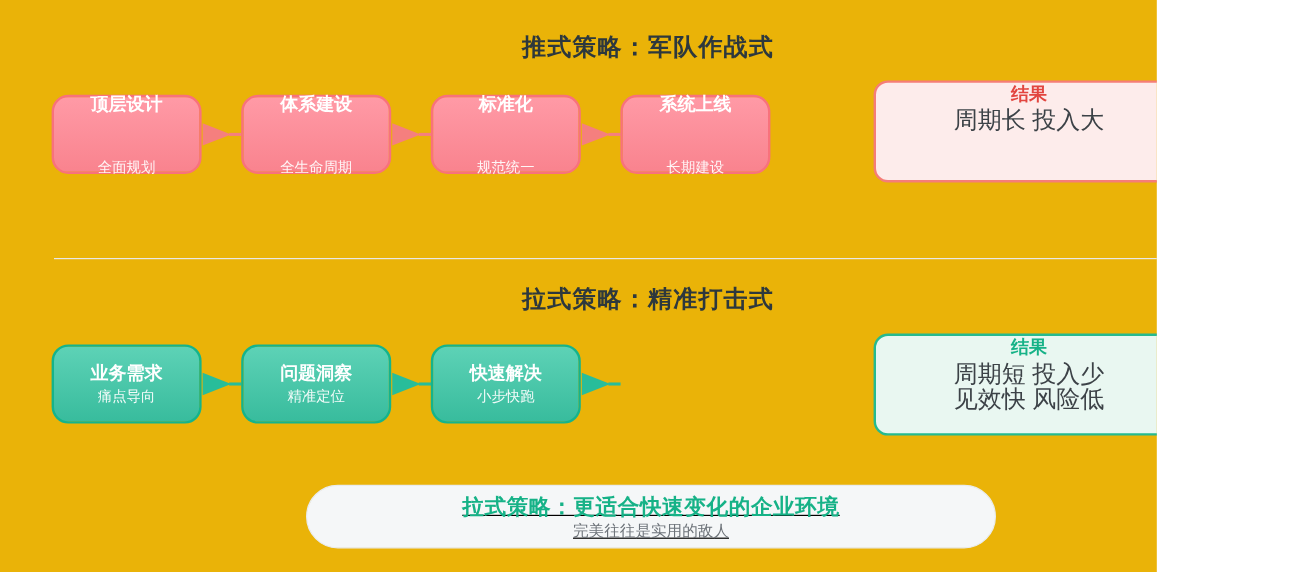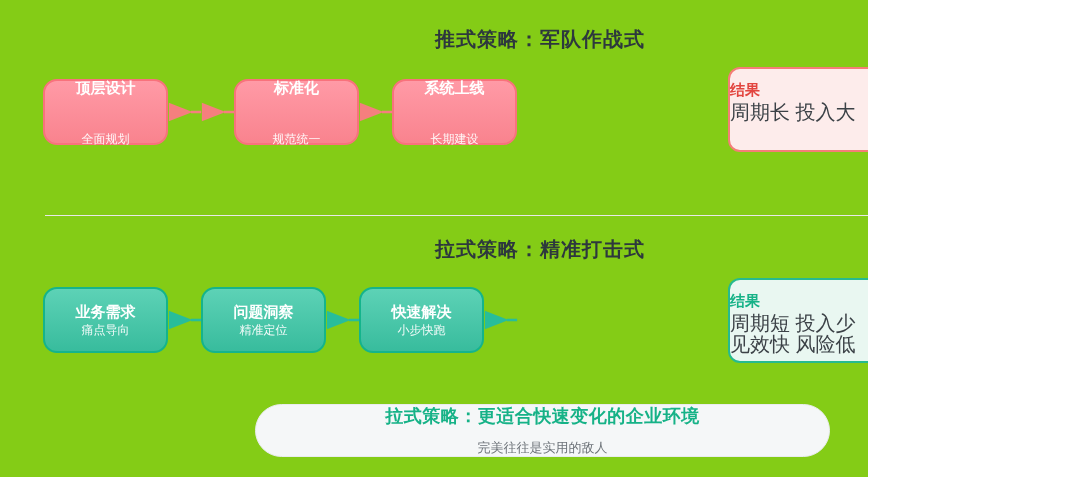--- a/index.html
+++ b/index.html
@@ -1,17 +1,17 @@
 <!DOCTYPE html>
 <html><head>
 <meta charset="utf-8">
 <style>
   html,body{margin:0;padding:0;background:#fff;}
   body{font-family:"Liberation Sans","DejaVu Sans",sans-serif;}
-  .canvas{position:relative;width:868px;height:477px;background:#84cc16;overflow:hidden;}
+  .canvas{position:relative;width:964px;height:477px;background:#eab308;overflow:hidden;}
 
   .section-title{
     position:absolute;left:0;width:1080px;text-align:center;
     font-size:20px;font-weight:bold;color:#2d383d;letter-spacing:1px;
   }
   .title-push{top:26px;}
   .title-pull{top:236px;}
 
   .flow-row{position:absolute;left:43px;display:flex;align-items:center;}
   .row-push{top:79px;}
@@ -34,55 +34,59 @@
   .step-title{font-size:15px;font-weight:bold;color:#ffffff;line-height:17px;}
   .step-subtitle{font-size:12px;color:rgba(255,255,255,0.93);line-height:14px;text-align:right;}
 
   .arrow{width:34px;height:26px;flex:0 0 auto;margin:0 -0.5px;}
   .row-push .arrow{color:#f57f7e;}
   .row-pull .arrow{color:#28bd9a;}
   .arrow polygon,.arrow rect{fill:currentColor;}
 
   .result-box{
     position:absolute;left:728px;width:259px;height:85px;box-sizing:border-box;
-    border-radius:12px;padding-top:11px;
+    border-radius:12px;text-align:center;padding-top:0;
   }
   .result-red{top:67px;background:#fdeceb;border:2px solid #f57d78;}
   .result-green{top:278px;background:#e9f7f1;border:2px solid #26ba8f;}
   .result-title{font-size:15px;font-weight:bold;line-height:20px;margin-bottom:2px;}
   .result-red .result-title{color:#e2453f;}
   .result-green .result-title{color:#16b287;}
   .result-line{font-size:20px;color:#3c4247;line-height:21px;}
 
   .divider{position:absolute;top:215px;left:45px;width:990px;height:1px;background:#e8e8e8;}
 
   .banner{
     position:absolute;left:255px;top:404px;width:575px;height:53px;box-sizing:border-box;
     background:#f5f7f8;border:1px solid #e9ecee;border-radius:27px;
-    display:flex;flex-direction:column;justify-content:space-between;align-items:center;text-align:center;
+    display:flex;flex-direction:column;justify-content:center;align-items:center;text-align:center;text-decoration:underline;
   }
   .banner-title{font-size:18px;font-weight:bold;color:#16b287;line-height:23px;letter-spacing:0.5px;}
   .banner-subtitle{font-size:13px;color:#6d7379;line-height:17px;}
 </style>
 </head>
 <body>
 
 <div class="canvas">
 
   <div class="section-title title-push">推式策略：军队作战式</div>
 
   <div class="flow-row row-push">
     <div class="step-box pink">
       <div class="step-title">顶层设计</div>
       <div class="step-subtitle">全面规划</div>
     </div>
     <svg class="arrow" viewBox="0 0 40 26">
         <polygon points="1,2 29,13 1,24"></polygon>
         <rect x="27" y="11.5" width="12" height="3"></rect>
       </svg>
+    <div class="step-box pink">
+      <div class="step-title">体系建设</div>
+      <div class="step-subtitle">全生命周期</div>
+    </div>
     <svg class="arrow" viewBox="0 0 40 26">
         <polygon points="1,2 29,13 1,24"></polygon>
         <rect x="27" y="11.5" width="12" height="3"></rect>
       </svg>
     <div class="step-box pink">
       <div class="step-title">标准化</div>
       <div class="step-subtitle">规范统一</div>
     </div>
     <svg class="arrow" viewBox="0 0 40 26">
         <polygon points="1,2 29,13 1,24"></polygon>

